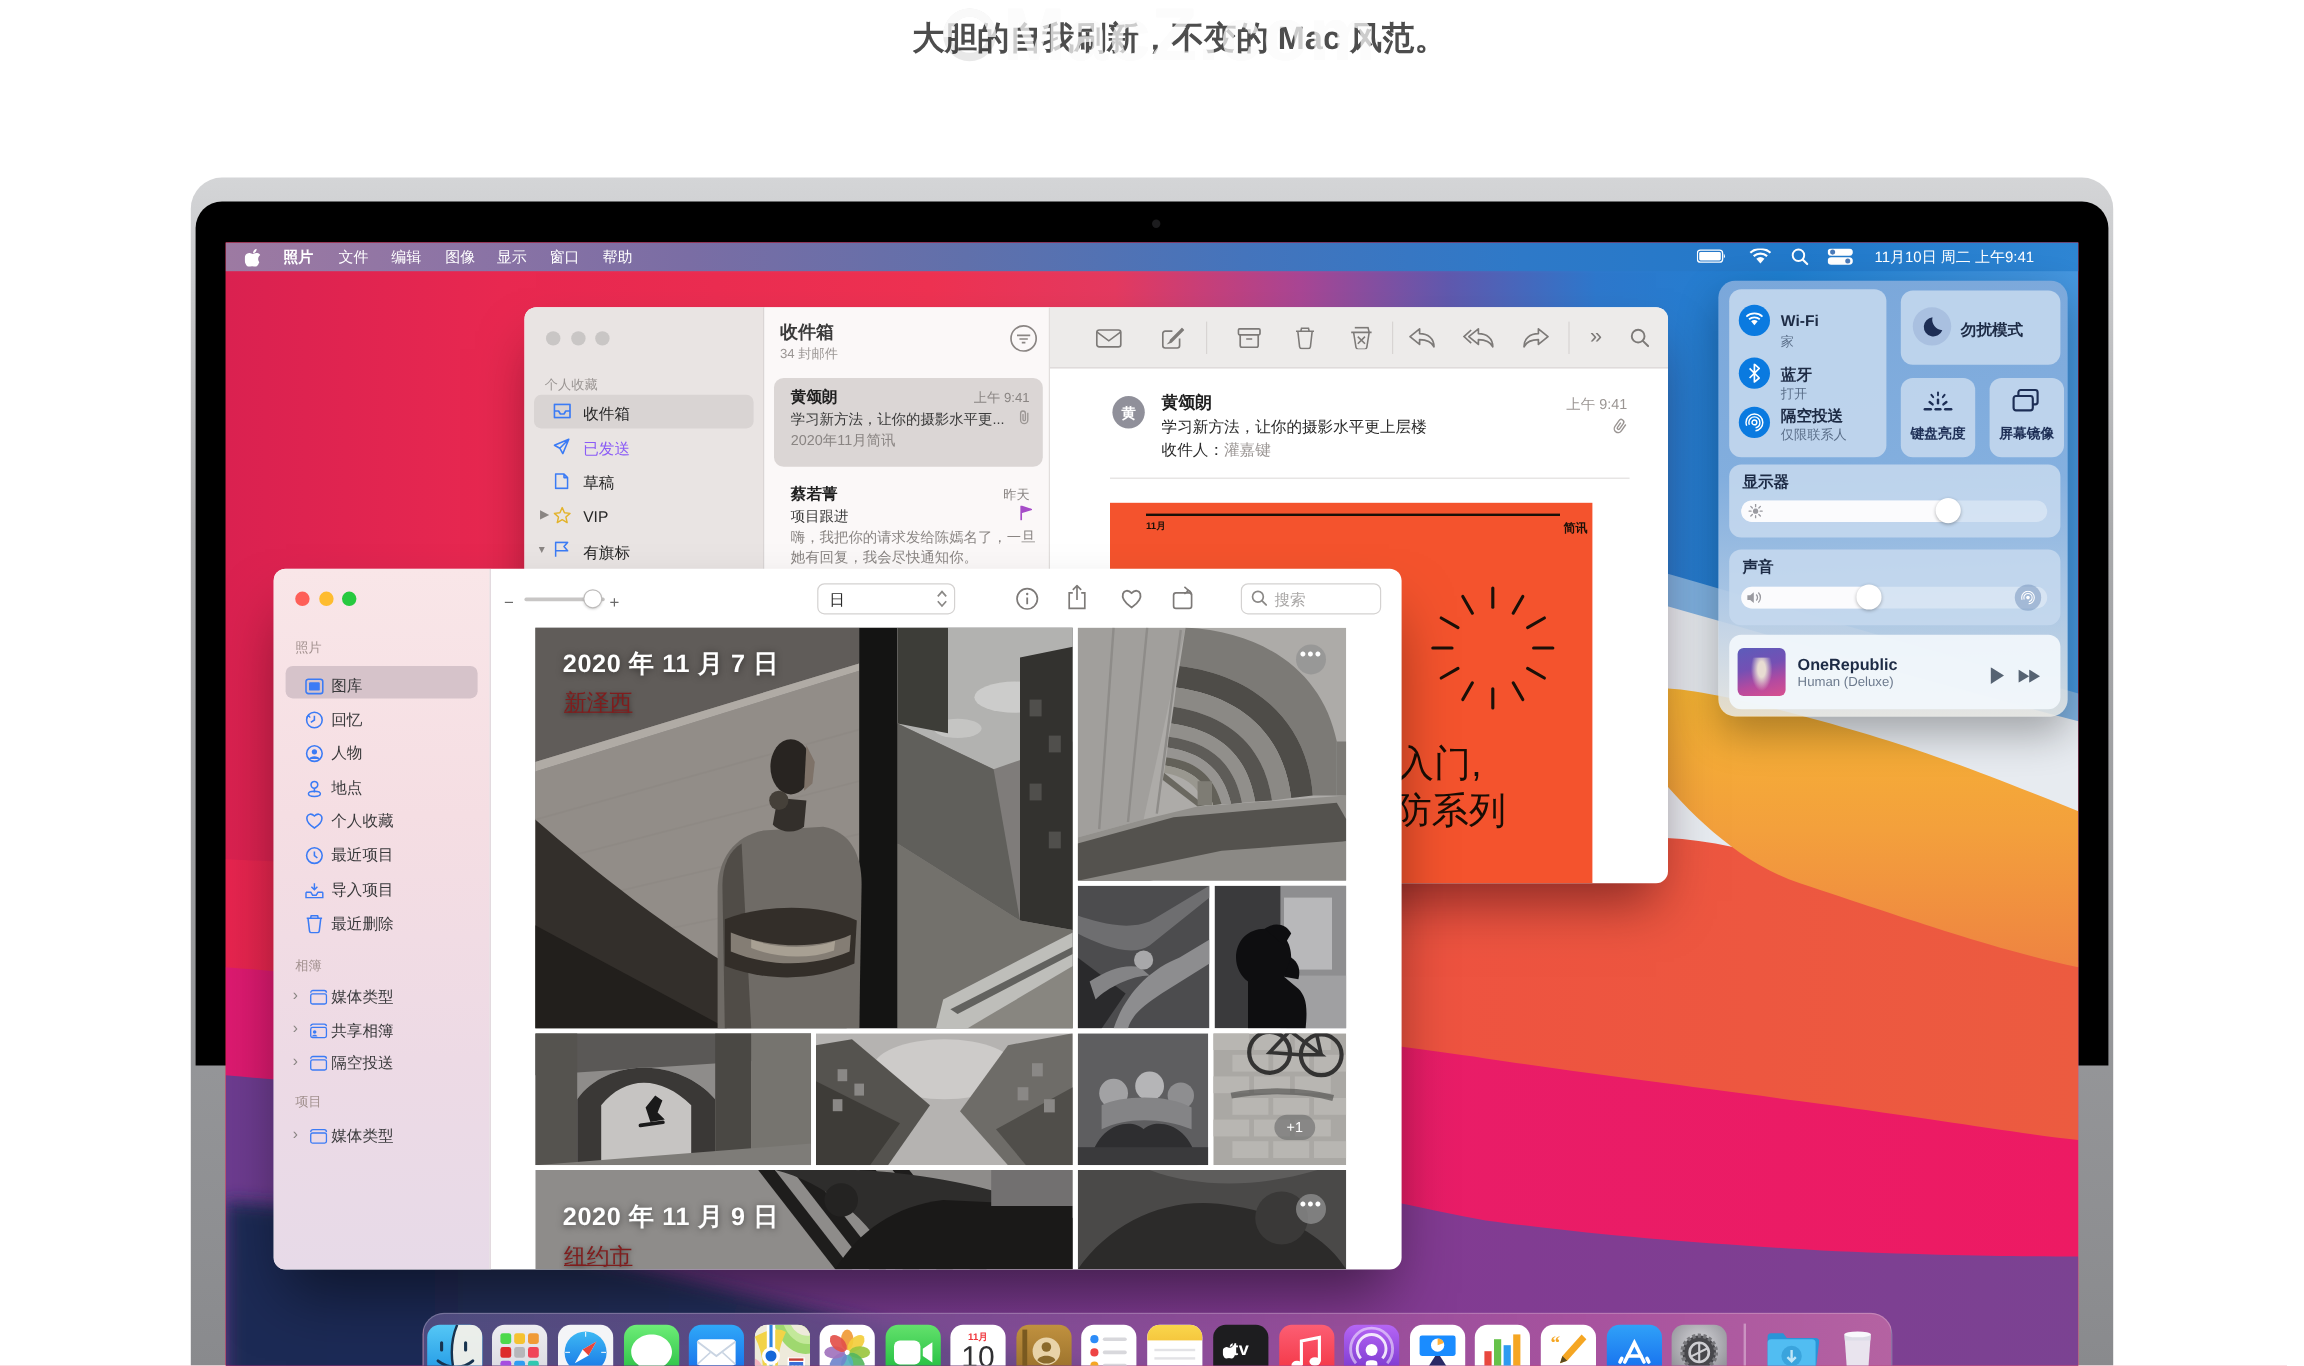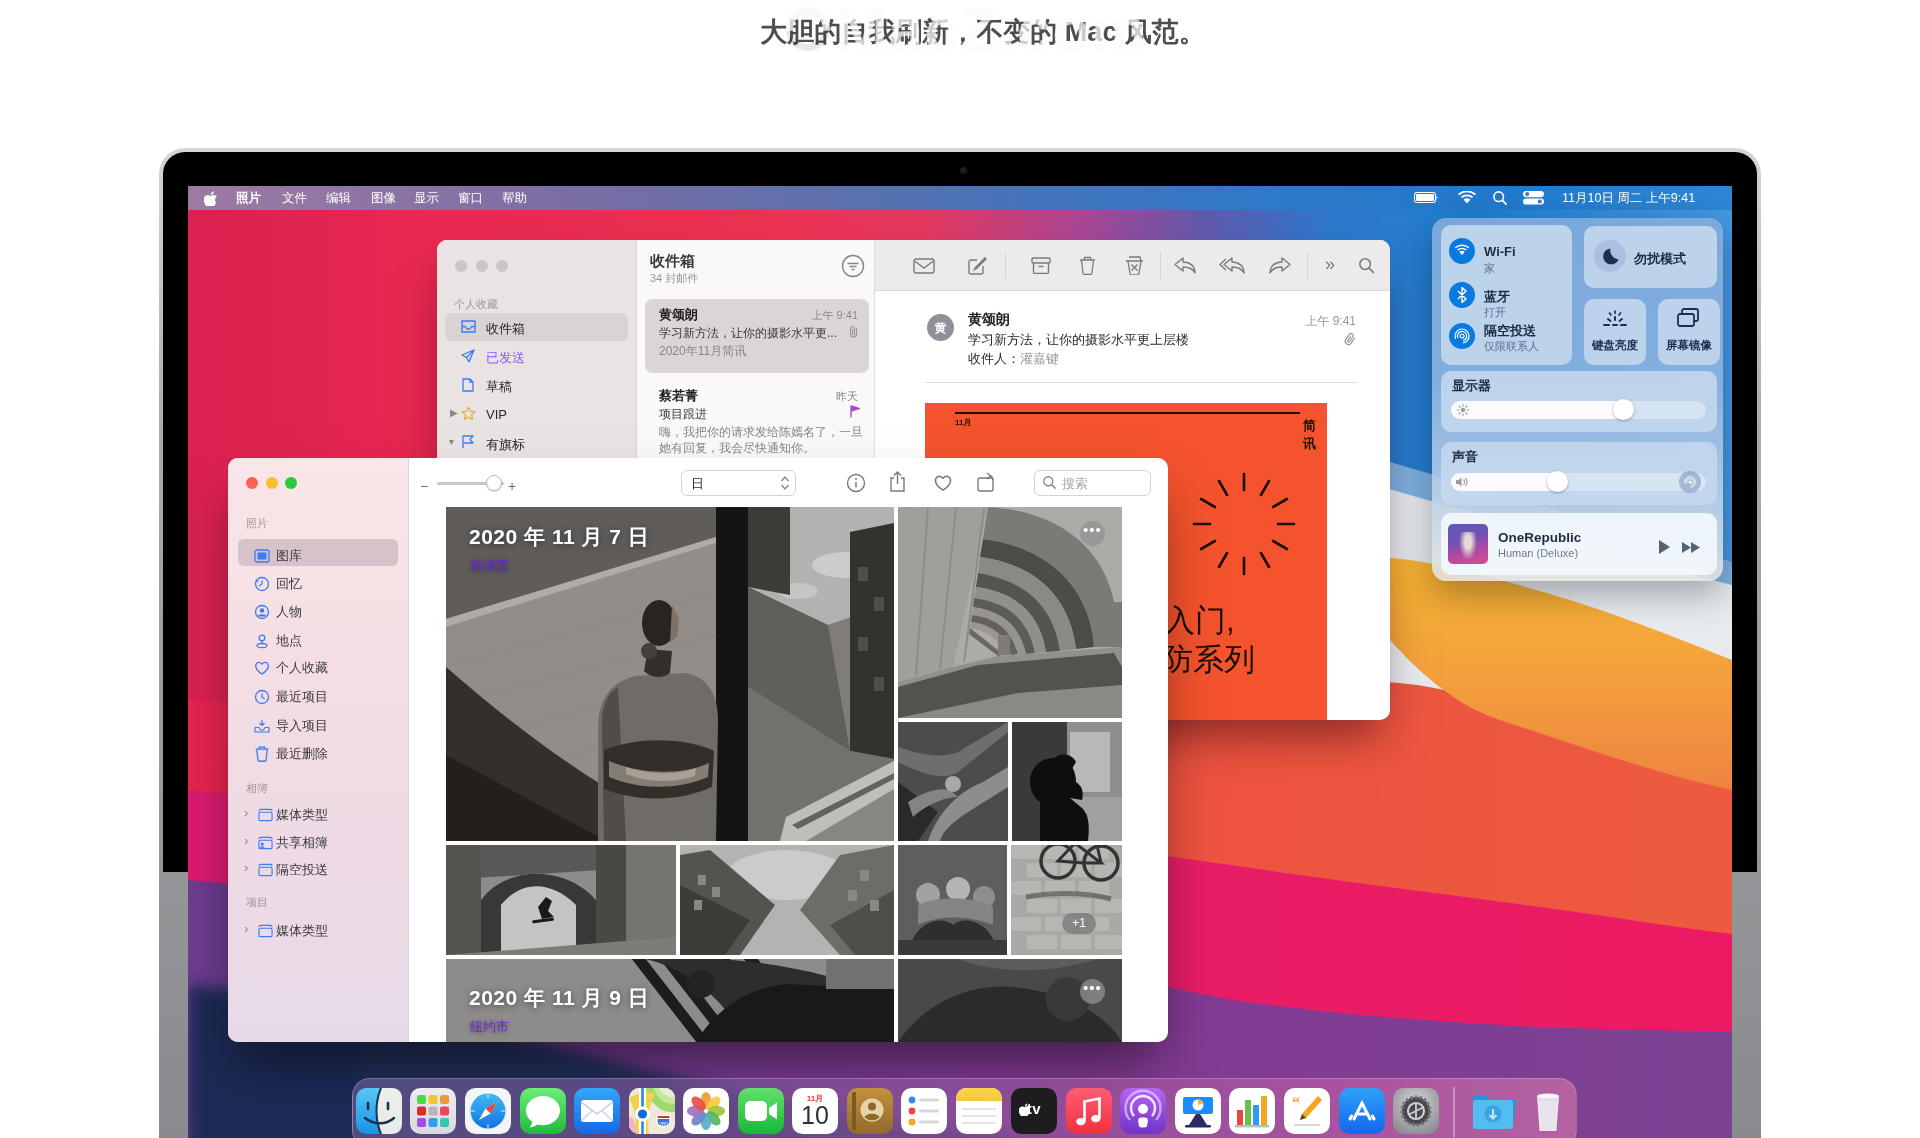--- a/index.html
+++ b/index.html
@@ -12,21 +12,21 @@
 #wm { position:absolute; left:836px; top:-6px; width:600px; font-size:62px; font-weight:700; color:rgba(255,255,255,0.72); letter-spacing:1px; text-align:left; }
 #wm2 { position:absolute; left:836px; top:-6px; width:600px; font-size:62px; font-weight:700; color:rgba(0,0,0,0.045); letter-spacing:1px; text-align:left; }
 #wmring { position:absolute; left:786px; top:7px; width:44px; height:44px; border:7px solid rgba(0,0,0,0.09); border-radius:50%; }
 #wmring2 { position:absolute; left:786px; top:7px; width:44px; height:44px; border:7px solid rgba(255,255,255,0.75); border-radius:50%; clip-path:inset(0 0 46% 0); }
 
 
 #laptop { position:absolute; left:159px; top:148px; width:1602px; height:990px;
   border-radius:26px 26px 0 0;
   background:linear-gradient(180deg,#d4d5d7,#a8a9ab 30%,#898a8d);
 }
-#bezel { position:absolute; left:4px; top:4px; width:1594px; height:720px; border-radius:22px 22px 0 0; background:#000; }
+#bezel { position:absolute; left:4px; top:20px; width:1594px; height:720px; border-radius:22px 22px 0 0; background:#000; }
 #camera { position:absolute; left:797px; top:15px; width:7px; height:7px; border-radius:50%; background:#1c1c1e; }
 #screen { position:absolute; left:25px; top:34px; width:1544px; height:952px; overflow:hidden; background:#e82a50; }
 
 
 #menubar { position:absolute; left:0; top:0; width:1544px; height:24px;
   background:linear-gradient(90deg,#9d7aa2 0%,#8d74a5 12%,#7a6da4 25%,#6070ab 40%,#4474bc 55%,#2e79c8 70%,#2179ca 85%,#2e85d3 100%);
   color:#fff; font-size:12.5px; }
 #menubar .mi { position:absolute; top:4px; white-space:nowrap; }
 #menubar .right { position:absolute; top:4px; }
 
@@ -44,21 +44,21 @@
 .cc-t2 { position:absolute; font-size:11px; color:#33456180; color:rgba(35,53,82,0.65); }
 
 
 .ph-row,.ph-row2 { position:absolute; left:0; width:181px; height:20px; }
 .ph-row span,.ph-row2 span { position:absolute; left:48px; top:1px; font-size:13px; color:#3a3a3c; }
 .pico { position:absolute; left:26px; top:2px; width:16px; height:16px; }
 .pico2 { position:absolute; left:30px; top:3px; width:15px; height:14px; }
 .ph-row2::before { content:"\203A"; position:absolute; left:16px; top:0px; color:#8a8583; font-size:13px; }
 .gph { position:absolute; overflow:hidden; }
 .gdate { position:absolute; font-size:21px; font-weight:700; color:#fff; text-shadow:0 1px 6px rgba(0,0,0,0.5); letter-spacing:0.5px; }
-.gsub { position:absolute; font-size:13px; color:#6d28d9; text-shadow:0 1px 4px rgba(0,0,0,0.5); }
+.gsub { position:absolute; font-size:19px; color:#7f1d1d; text-shadow:0 1px 4px rgba(0,0,0,0.5);text-decoration:underline; }
 .gmore { position:absolute; width:25px; height:25px; border-radius:50%; background:rgba(145,145,145,0.75); color:#fff; text-align:center; line-height:18px; font-size:15px; letter-spacing:1px; }
 
 
 #dock { position:absolute; left:164px; top:892px; width:1225px; height:70px; border-radius:18px;
   background:linear-gradient(90deg,rgba(92,86,140,0.78),rgba(120,82,148,0.74) 30%,rgba(150,85,158,0.70) 55%,rgba(190,95,165,0.64) 80%,rgba(215,120,172,0.62) 100%);
   border:1px solid rgba(255,255,255,0.22); }
 .dk { position:absolute; top:9px; width:46px; height:46px; border-radius:10.5px; }
 
 </style>
 </head>
@@ -263,21 +263,21 @@
         <div class="abs" style="left:531px;top:110px;font-size:13px;color:#2a2a2a">收件人：<span style="color:#9a9593">灌嘉键</span></div>
         <div class="abs" style="left:839px;top:73px;width:80px;text-align:right;font-size:12px;color:#9a9593">上午 9:41</div>
         <svg class="abs" style="left:907px;top:92px" width="12" height="14" viewBox="0 0 11 13">
           <path d="M8.5,3 L8.5,9 a3,3 0 0 1 -6,0 L2.5,3.5 a2,2 0 0 1 4,0 L6.5,8.5 a1,1 0 0 1 -2,0 L4.5,4" fill="none" stroke="#9a9593" stroke-width="1.1" transform="rotate(35 5.5 6.5)"></path>
         </svg>
         <div class="abs" style="left:488px;top:142px;width:433px;height:1px;background:#e2dfde"></div>
 
         <div class="abs" style="left:488px;top:163px;width:402px;height:317px;background:#f4532d;overflow:hidden">
           <div class="abs" style="left:30px;top:9px;width:345px;height:1.5px;background:#1a1008"></div>
           <div class="abs" style="left:30px;top:14px;font-size:8px;color:#1a1008;font-weight:700">11月</div>
-          <div class="abs" style="left:378px;top:14px;font-size:13px;color:#1a1008;font-weight:700">简讯</div>
+          <div class="abs" style="left:378px;top:14px;font-size:10px;color:#1a1008;font-weight:700">简讯</div>
           <svg class="abs" style="left:259px;top:61px" width="120" height="120" viewBox="0 0 120 120">
             <g stroke="#1a1008" stroke-width="2.6" stroke-linecap="round">
               <line x1="60" y1="10" x2="60" y2="26"></line>
               <line x1="85" y1="17" x2="77" y2="31"></line>
               <line x1="103" y1="35" x2="89" y2="43"></line>
               <line x1="110" y1="60" x2="94" y2="60"></line>
               <line x1="103" y1="85" x2="89" y2="77"></line>
               <line x1="85" y1="103" x2="77" y2="89"></line>
               <line x1="60" y1="110" x2="60" y2="94"></line>
               <line x1="35" y1="103" x2="43" y2="89"></line>

